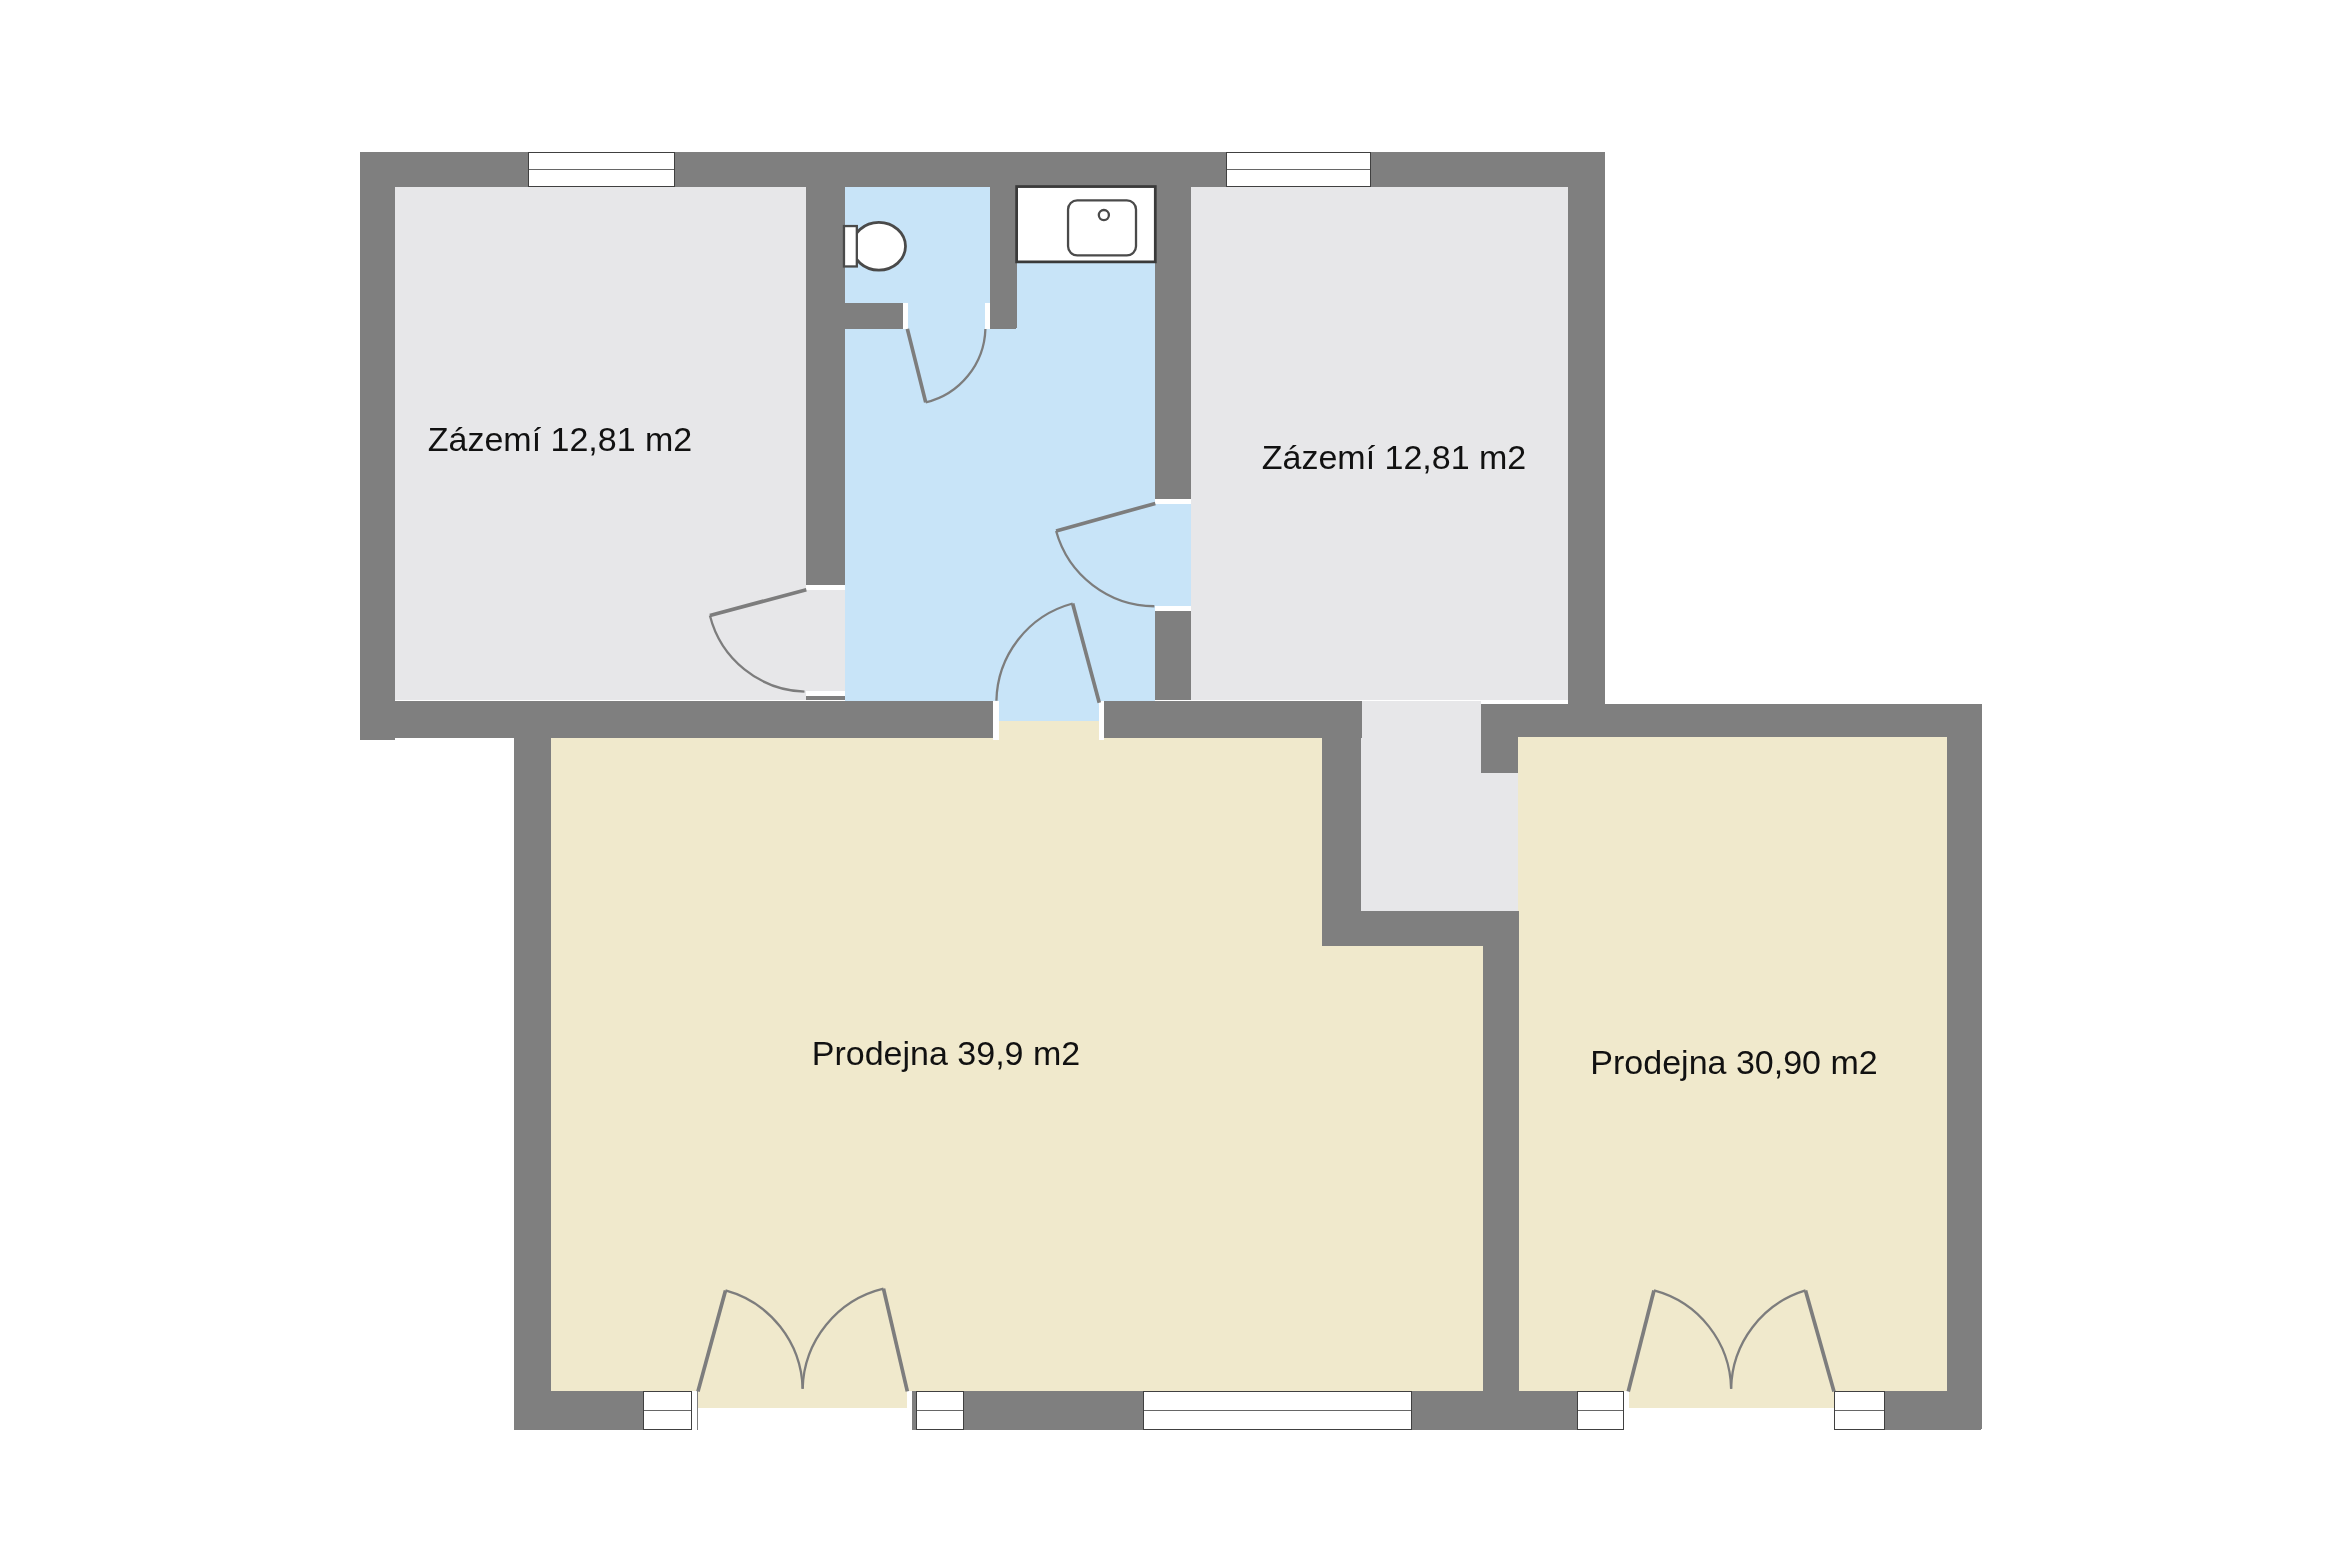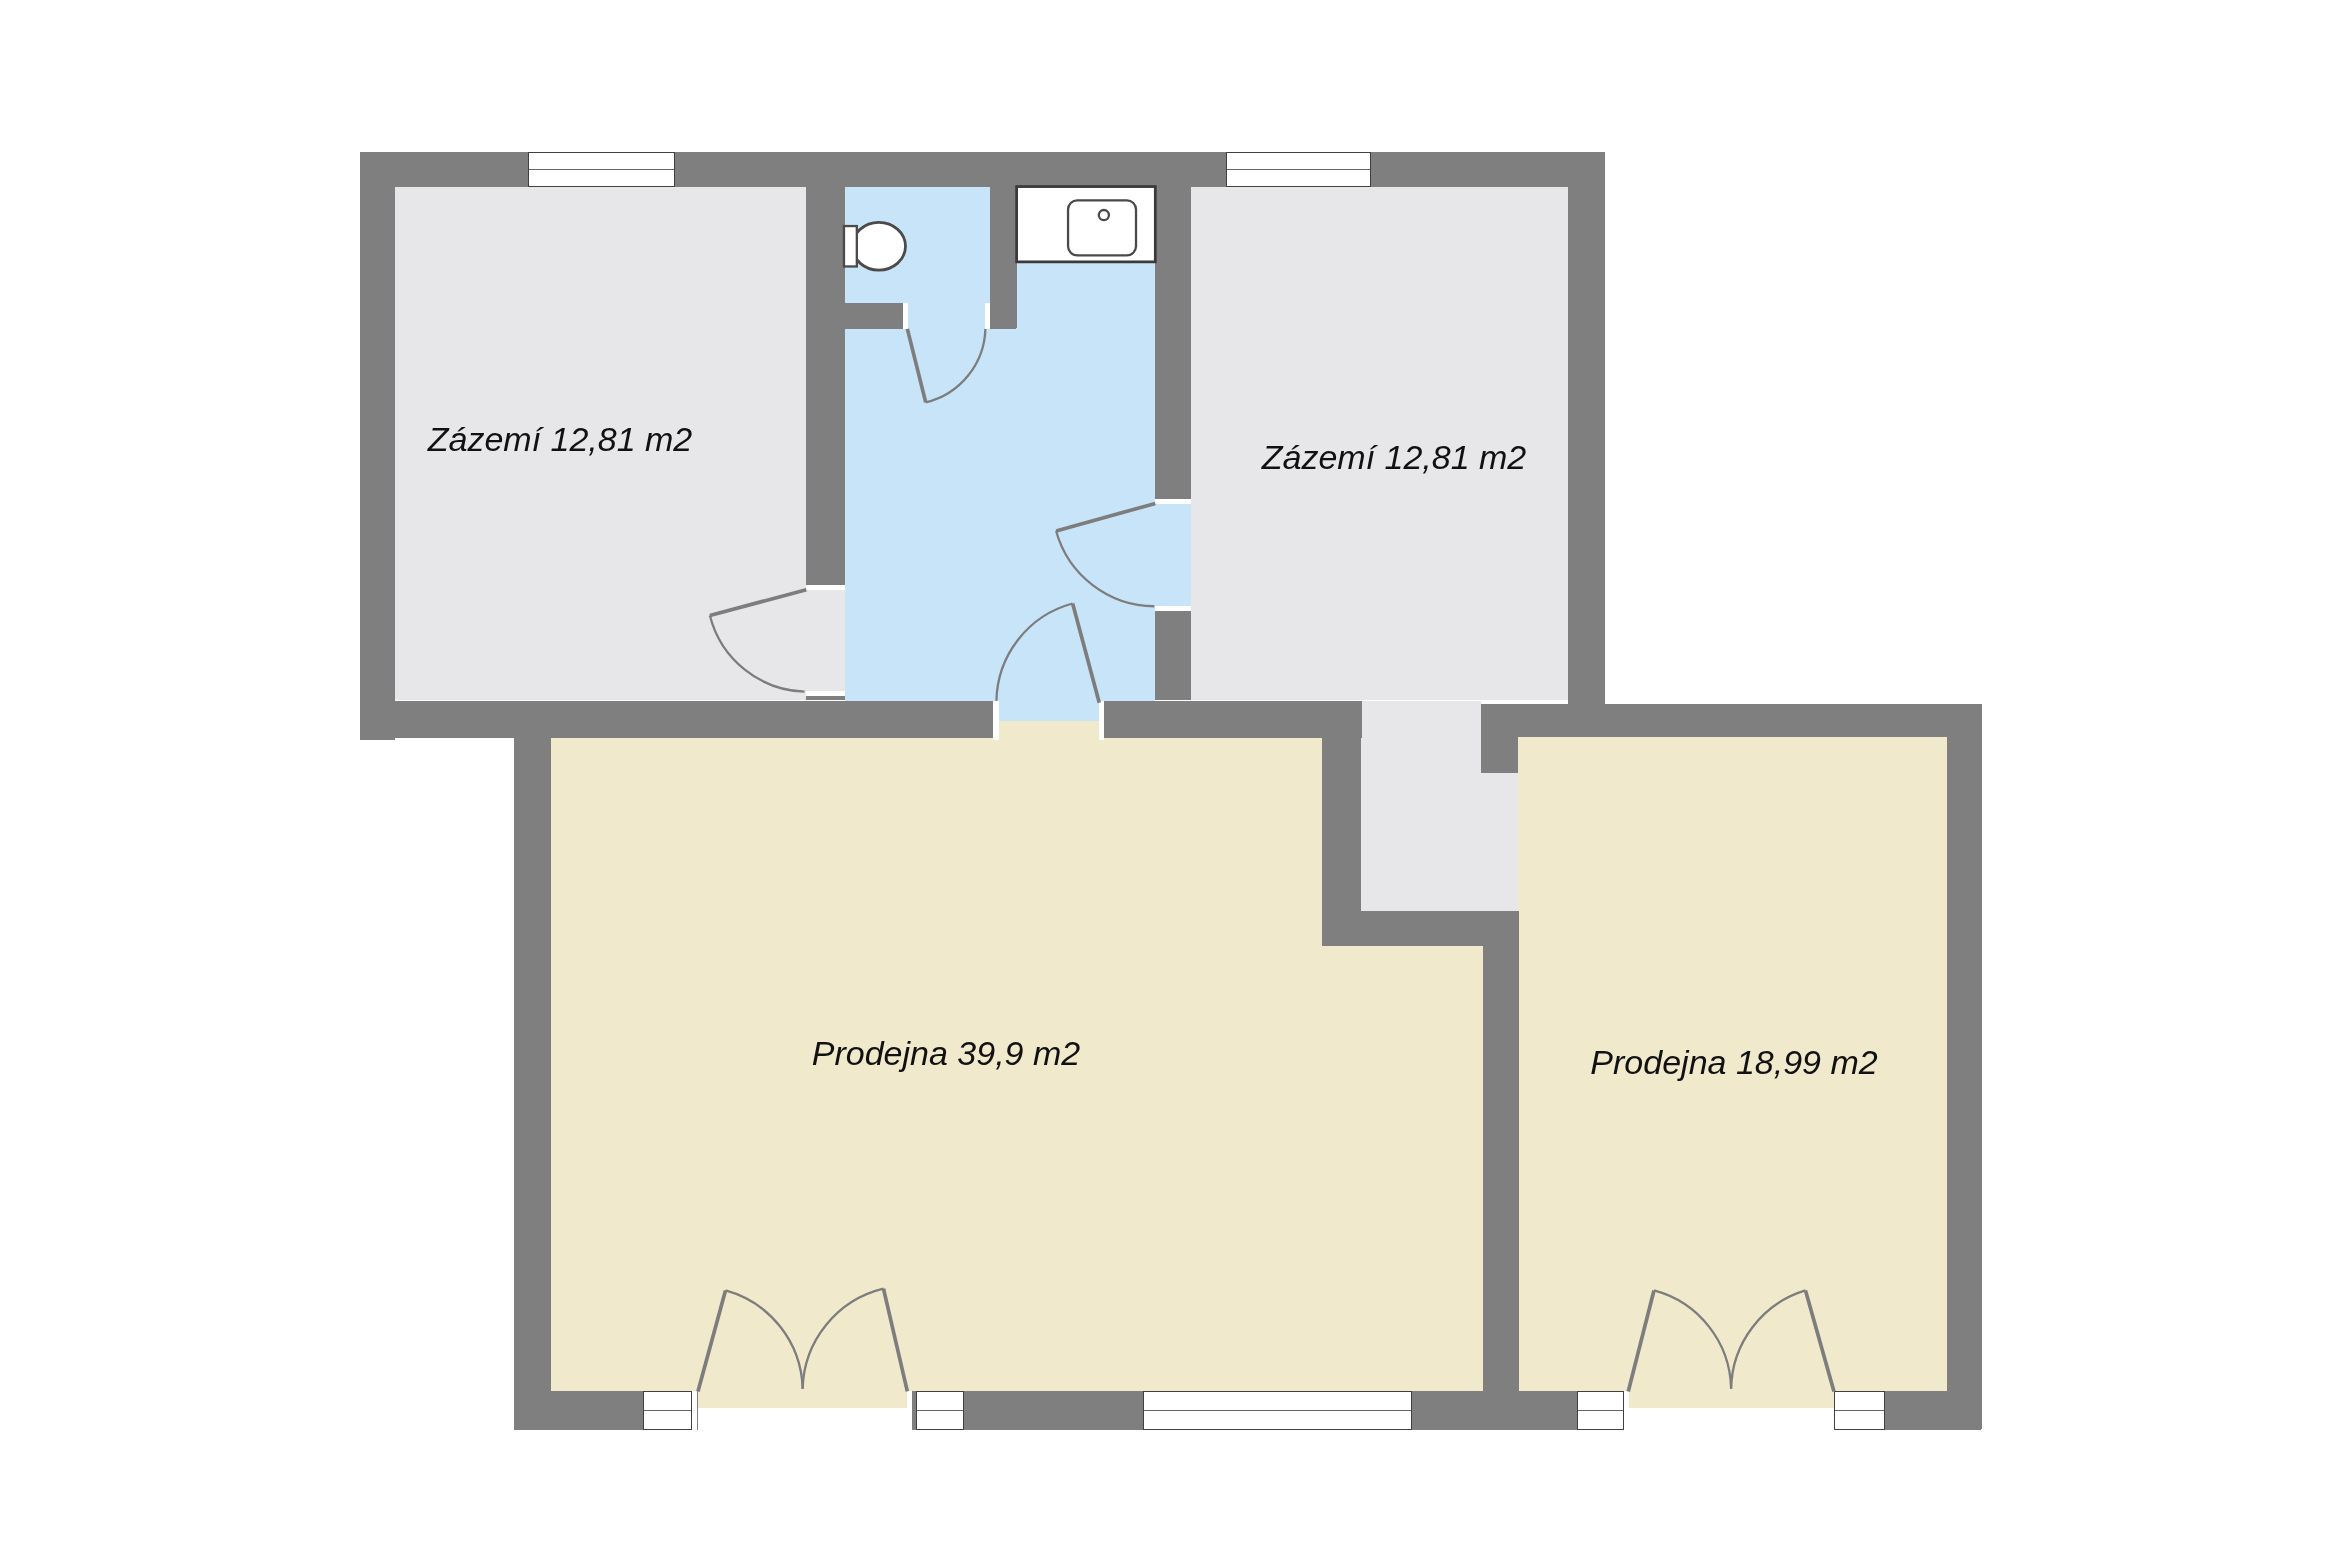--- a/index.html
+++ b/index.html
@@ -12,21 +12,21 @@
   .abs{position:absolute;}
   .floor-gray{background:var(--floor-gray);}
   .floor-blue{background:var(--floor-blue);}
   .floor-cream{background:var(--floor-cream);}
   .wall{background:var(--wall);}
   .jamb{background:#ffffff;}
   .white{background:#ffffff;}
   .window{background:#ffffff;border:1.8px solid var(--frame);box-sizing:border-box;}
   .window::after{content:"";position:absolute;left:0;right:0;top:50%;height:1.8px;margin-top:-0.9px;background:var(--frame);opacity:.8;}
   .room-label{position:absolute;transform:translate(-50%,-50%);white-space:nowrap;
-      font-size:34px;color:var(--text);text-align:center;line-height:1.18;letter-spacing:0px;font-style:italic;}
+      font-size:34px;color:var(--text);text-align:center;line-height:1.18;letter-spacing:0px;}
   svg{position:absolute;left:0;top:0;pointer-events:none;}
 </style>
 </head>
 <body>
 
 <div class="plan">
 
   <div class="abs floor-gray" style="left:395px;top:186px;width:411px;height:514px;"></div>
   <div class="abs floor-blue" style="left:845px;top:186px;width:310px;height:516px;"></div>
   <div class="abs floor-gray" style="left:1191px;top:186px;width:377px;height:514px;"></div>
@@ -131,16 +131,16 @@
     </g>
   </svg>
 
   <div class="room-label" style="left:560px;top:439px;">Zázemí 12,81 m2</div>
 
 
   <div class="room-label" style="left:1394px;top:457px;">Zázemí 12,81 m2</div>
 
   <div class="room-label" style="left:946px;top:1053px;">Prodejna 39,9 m2</div>
 
-  <div class="room-label" style="left:1734px;top:1062px;">Prodejna 18,99 m2</div>
+  <div class="room-label" style="left:1734px;top:1062px;">Prodejna 30,90 m2</div>
 
 </div>
 
 
 </body></html>

